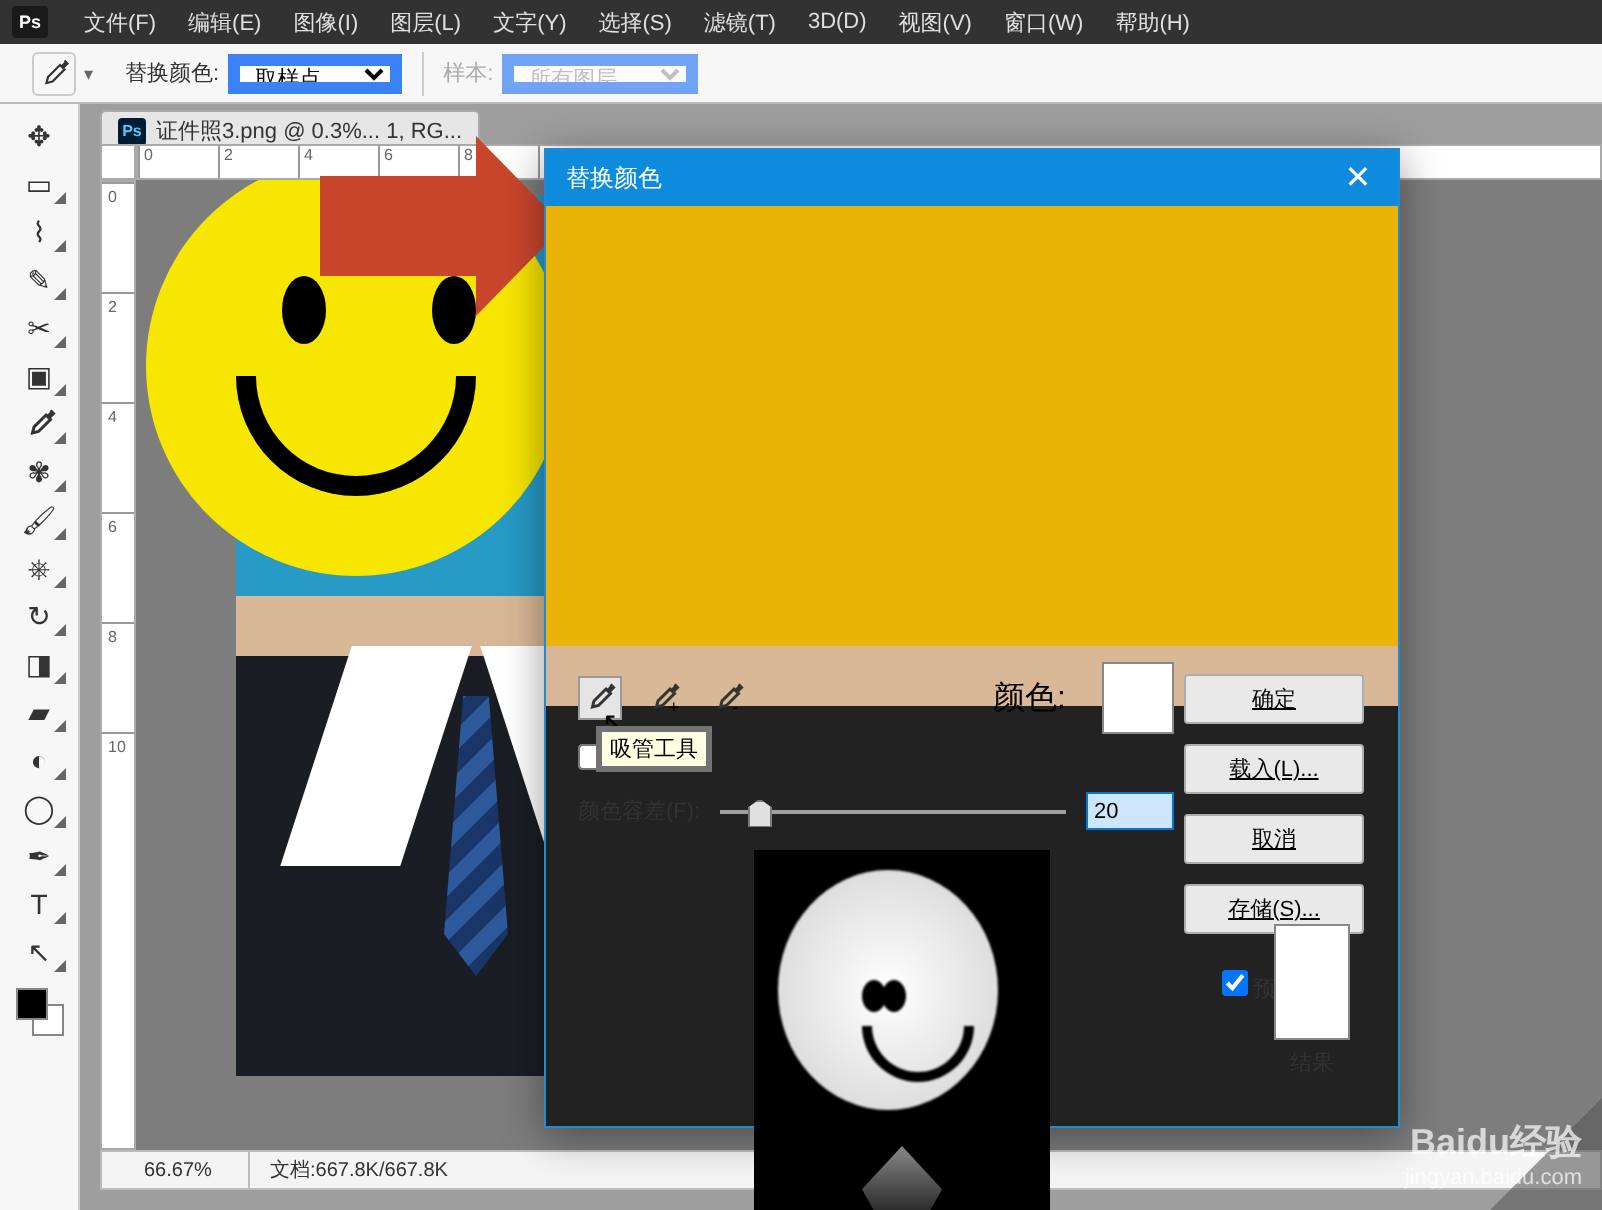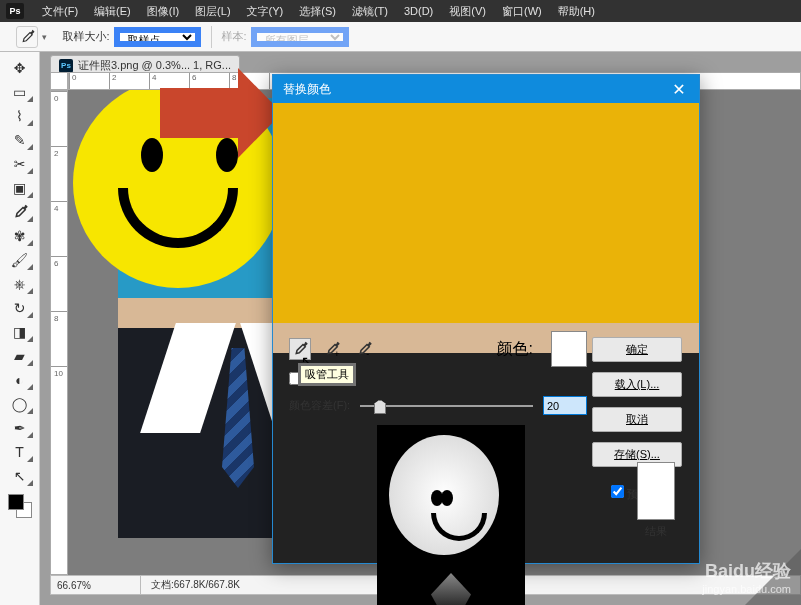--- a/index.html
+++ b/index.html
@@ -41,21 +41,21 @@
 .face{width:210px;height:210px;border-radius:50%;background:#f7e600;position:absolute;top:-20px;left:-45px;}
 .eye{width:22px;height:34px;border-radius:50%;background:#000;position:absolute;top:60px;}
 .eye.l{left:68px;} .eye.r{right:45px;}
 .mouth{width:120px;height:60px;border:10px solid #000;border-top:none;border-radius:0 0 120px 120px;position:absolute;top:110px;left:45px;}
 .body{position:absolute; bottom:0; left:0; right:0; height:240px; background:linear-gradient(#d8b896 0 30px,#222 30px);}
 .suit{position:absolute;bottom:0;left:0;right:0;height:210px;background:#1a1d24;}
 .collar-l{position:absolute;top:-5px;left:40px;width:60px;height:110px;background:#fff;transform:skewX(-18deg);}
 .collar-r{position:absolute;top:-5px;right:40px;width:60px;height:110px;background:#fff;transform:skewX(18deg);}
 .tie{position:absolute;top:20px;left:50%;transform:translateX(-50%);width:32px;height:140px;background:repeating-linear-gradient(135deg,#2e5a9c 0 8px,#1a3668 8px 16px);clip-path:polygon(30% 0,70% 0,100% 85%,50% 100%,0 85%);}
 .statusbar{position:absolute; bottom:10px; left:10px; right:0; height:20px; background:#f4f4f4; border:1px solid #bbb; display:flex; align-items:center; font-size:10px; color:#333;}
-.statusbar .zoom{width:90px; padding-left:6px; border-right:1px solid #bbb; height:100%; display:flex; align-items:center;}
+.statusbar .zoom{width:74px; padding-left:21px; border-right:1px solid #bbb; height:100%; display:flex; align-items:center;}
 .statusbar .info{padding-left:10px;}
 
 
 .bigarrow{position:absolute; top:88px; left:160px; z-index:50;}
 .bigarrow .stem{width:80px;height:50px;background:#c9462c;}
 .bigarrow .head{width:0;height:0;border:45px solid transparent;border-left:44px solid #c9462c;position:absolute;left:78px;top:-20px;}
 
 
 .dialog { position: absolute; top: 74px; left: 272px; width: 428px; height: 490px; background: #eab308; border: 1px solid #2589d0; box-shadow: 0 4px 20px rgba(0,0,0,0.4); z-index:100;}
 .dialog .titlebar { background: #0f8bdd; height: 28px; color: #fff; display: flex; align-items: center; justify-content: space-between; padding-left: 10px; font-size: 12px; }
@@ -110,21 +110,21 @@
   <span class="item">帮助(H)</span>
 </div>
 
 <div class="optbar">
   <div class="tool-icon">
     <svg viewBox="0 0 24 24">
         <path d="M19 3l2 2-3 3 1 1-8 8-4 1 1-4 8-8 1 1 3-3z" fill="none" stroke="#333" stroke-width="1.5"></path>
       </svg>
   </div>
   <span class="chev">▾</span>
-  <span class="label">取样大小:</span>
+  <span class="label">替换颜色:</span>
   <select><option>取样点</option></select>
   <div class="divider-v"></div>
   <span class="label disabled">样本:</span>
   <select disabled="" style="color:#aaa;"><option>所有图层</option></select>
 </div>
 
 <div class="main">
 
   <div class="toolbox">
     <div class="t">✥</div>

